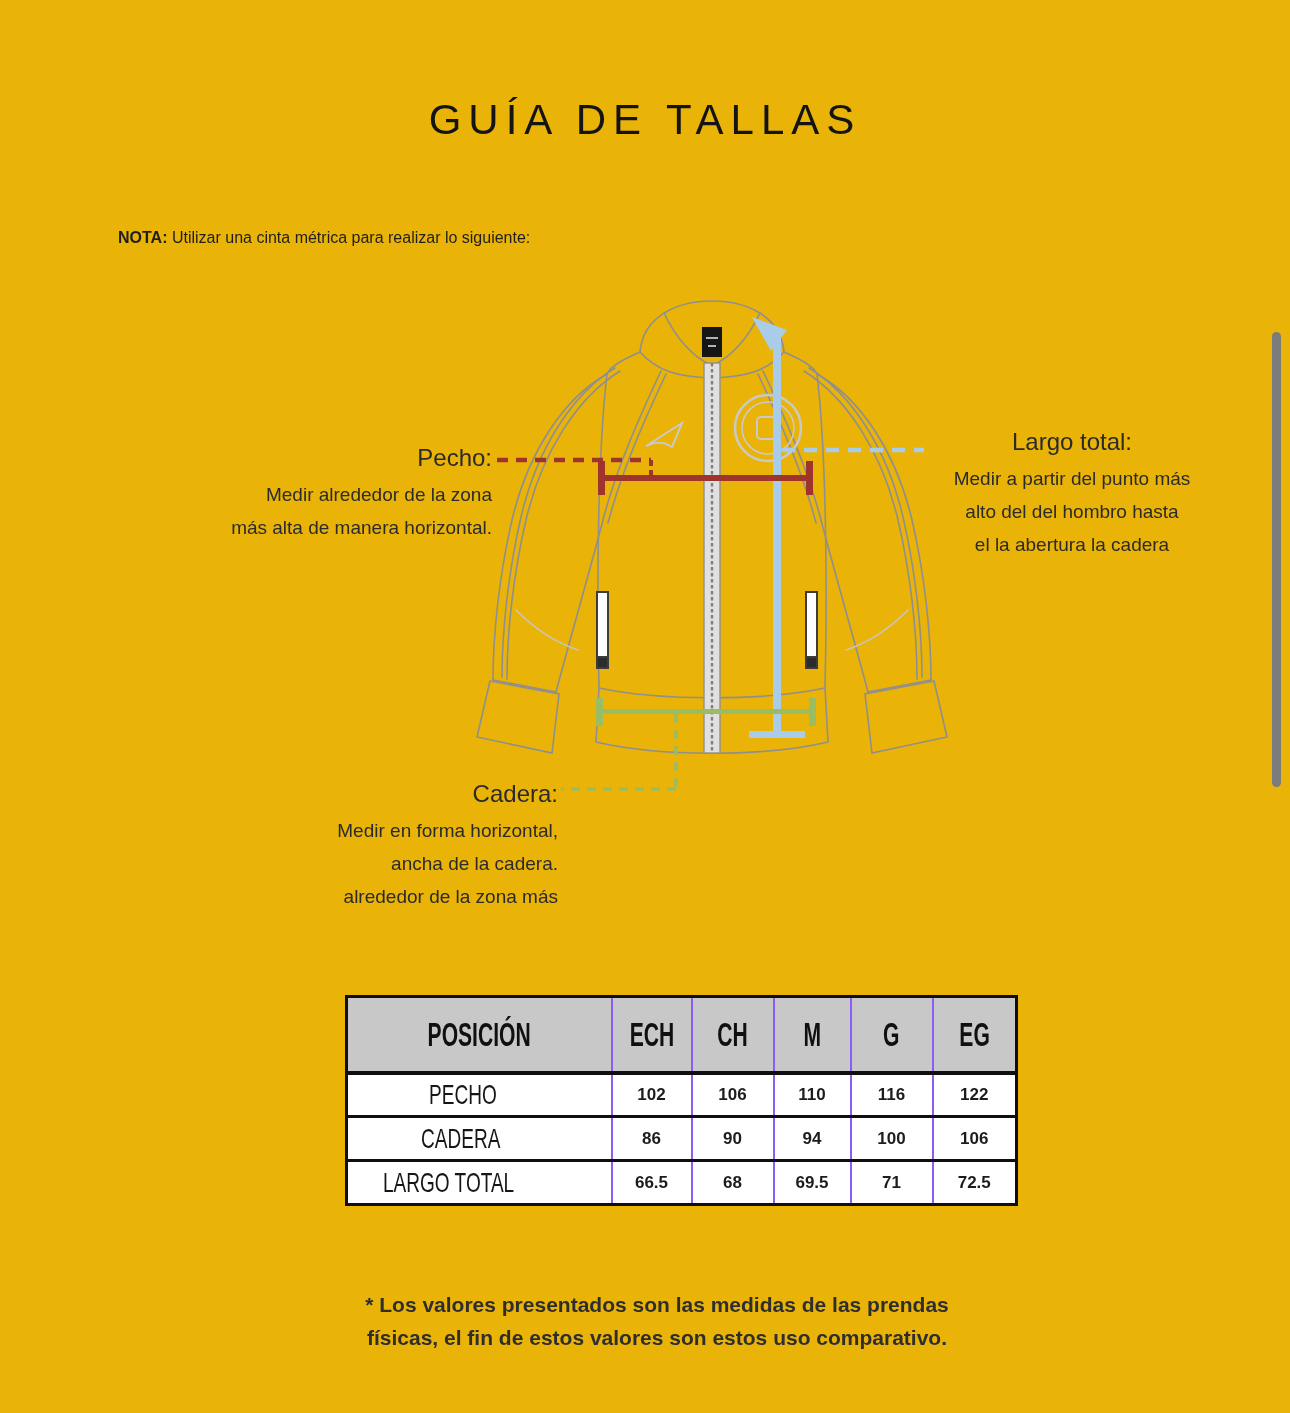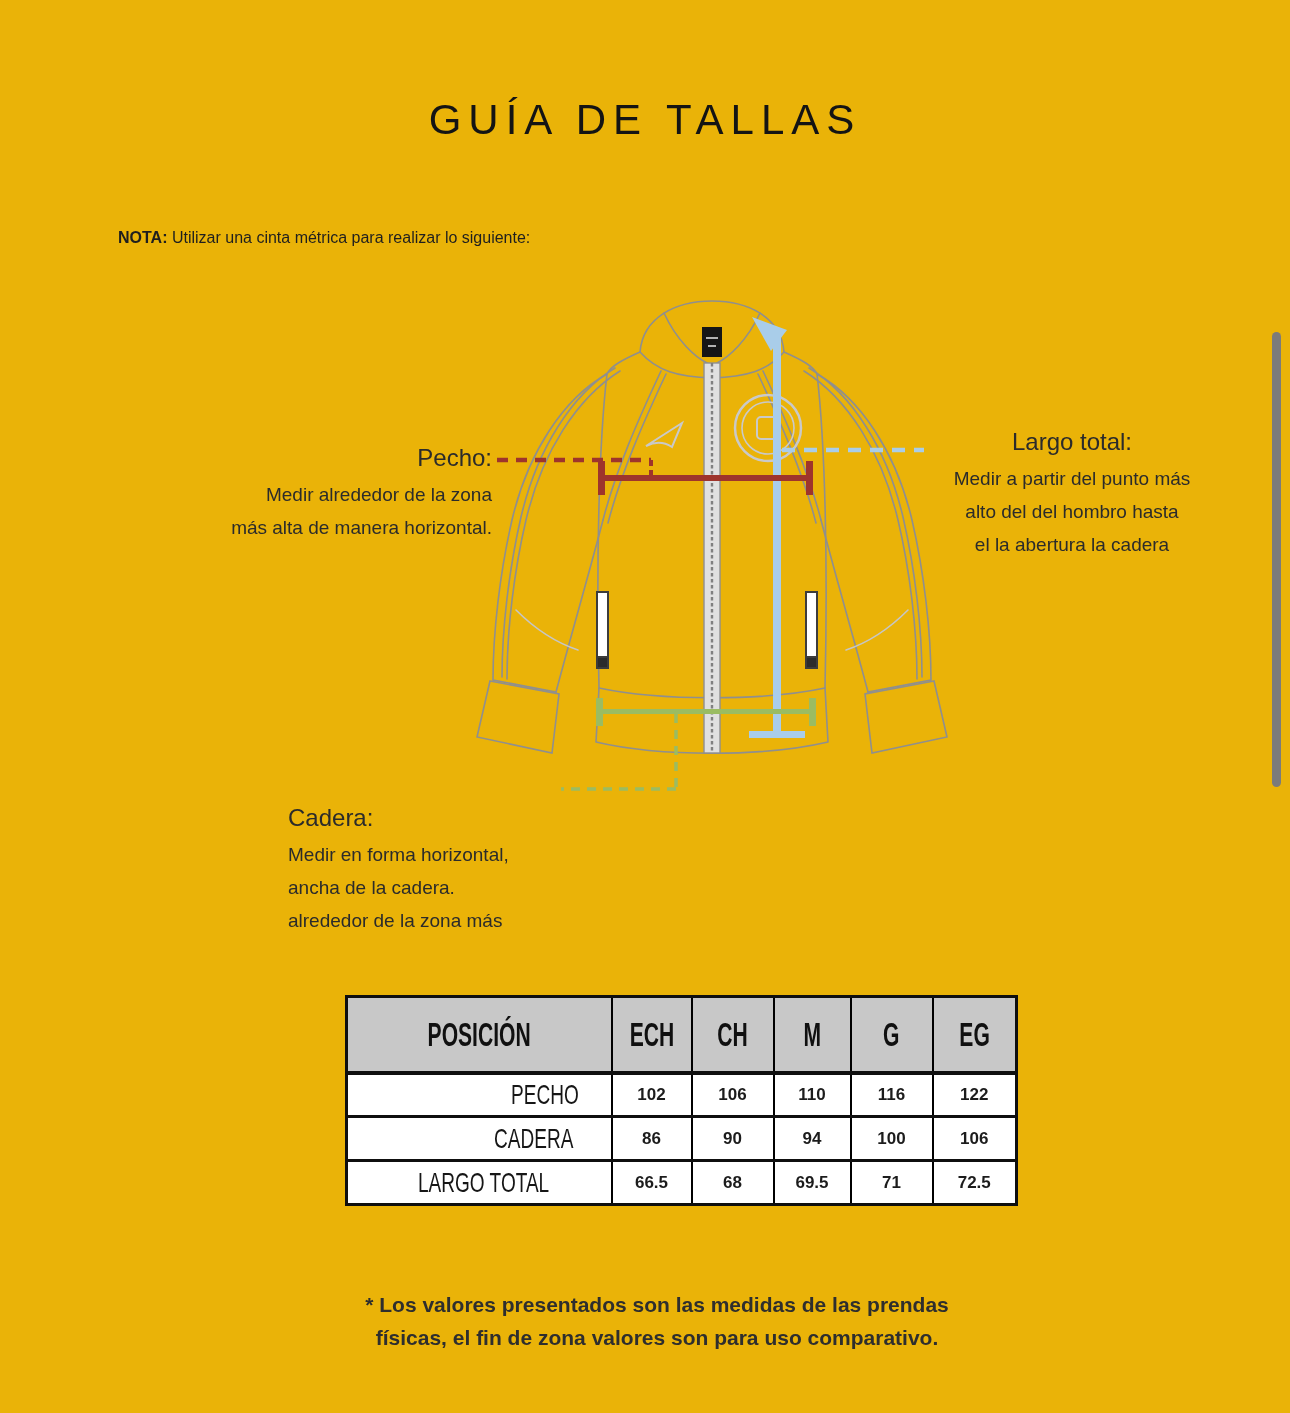--- a/index.html
+++ b/index.html
@@ -20,35 +20,35 @@
   .note{position:absolute;top:229px;left:118px;font-size:16px;color:#1f1f1f;}
   .note .nb{font-weight:bold;}
 
   .diagram{position:absolute;top:0;left:0;}
 
   .ann{position:absolute;color:#2b2b2b;}
   .ann-label{font-size:24px;margin-bottom:6px;}
   .ann-line{font-size:19px;line-height:33px;white-space:nowrap;}
   #ann-pecho{left:218px;width:274px;top:444px;text-align:right;}
   #ann-largo{left:932px;width:280px;top:428px;text-align:center;}
-  #ann-cadera{left:288px;width:270px;top:804px;text-align:left;}
+  #ann-cadera{left:288px;width:270px;top:780px;text-align:right;}
 
   
   .cond{display:inline-block;transform:scaleX(0.62);transform-origin:center;white-space:nowrap;}
   .cond-left{display:inline-block;transform:scaleX(0.68);transform-origin:left center;white-space:nowrap;}
 
   table.size{position:absolute;left:345px;top:995px;border-collapse:collapse;
              border:3px solid #0f0f0f;table-layout:fixed;width:670px;}
-  table.size th, table.size td{border:2px solid #000000;padding:0;}
+  table.size th, table.size td{border:2px solid #8b5cf6;padding:0;}
   table.size thead th{background:var(--header-bg);height:76px;font-size:34px;font-weight:bold;
                       color:#101010;text-align:center;}
   table.size thead tr{border-bottom:4px solid #0f0f0f;}
   table.size tbody tr{border-top:3px solid #0f0f0f;}
   table.size tbody td{height:44px;background:#fff;}
-  td.rowlabel{text-align:right;padding-left:12px;font-size:28px;color:#161616;margin-left:21px;}
+  td.rowlabel{text-align:center;padding-left:12px;font-size:28px;color:#161616;margin-left:21px;}
   td.val{text-align:center;font-size:17px;font-weight:bold;color:#1c1c1c;}
 
   .footer{position:absolute;top:1288px;left:0;width:1290px;text-align:center;
           font-size:21px;font-weight:bold;color:#2e2e2e;line-height:33px;padding-left:24px;}
 
   .scroll-thumb{position:absolute;left:1272px;top:332px;width:9px;height:455px;
                 background:#7b7b7b;border-radius:5px;}
 
   
   .chest-fill{fill:var(--chest-line);}
@@ -214,18 +214,18 @@
         <td class="val">68</td>
         <td class="val">69.5</td>
         <td class="val">71</td>
         <td class="val">72.5</td>
       </tr>
     </tbody>
   </table>
 
   <div class="footer">
     <div>* Los valores presentados son las medidas de las prendas</div>
-    <div>físicas, el fin de zona valores son para uso comparativo.</div>
+    <div>físicas, el fin de estos valores son estos uso comparativo.</div>
   </div>
 
   <div class="scroll-thumb"></div>
 
 </div>
 
 </body></html>

